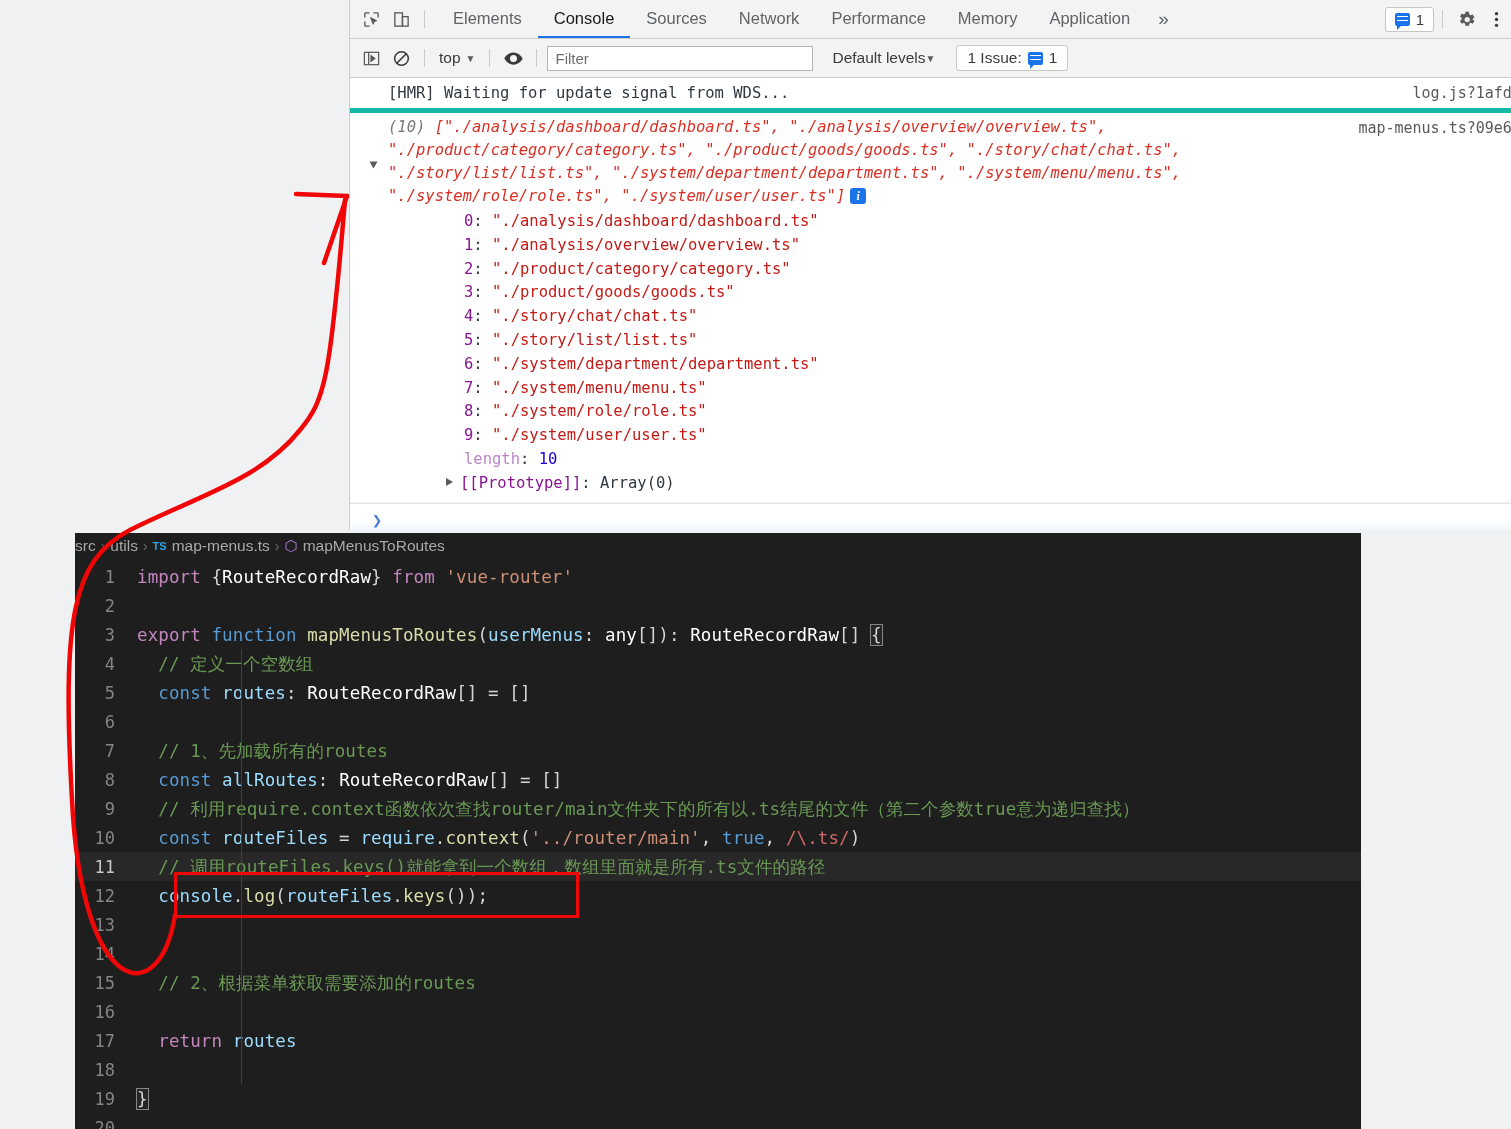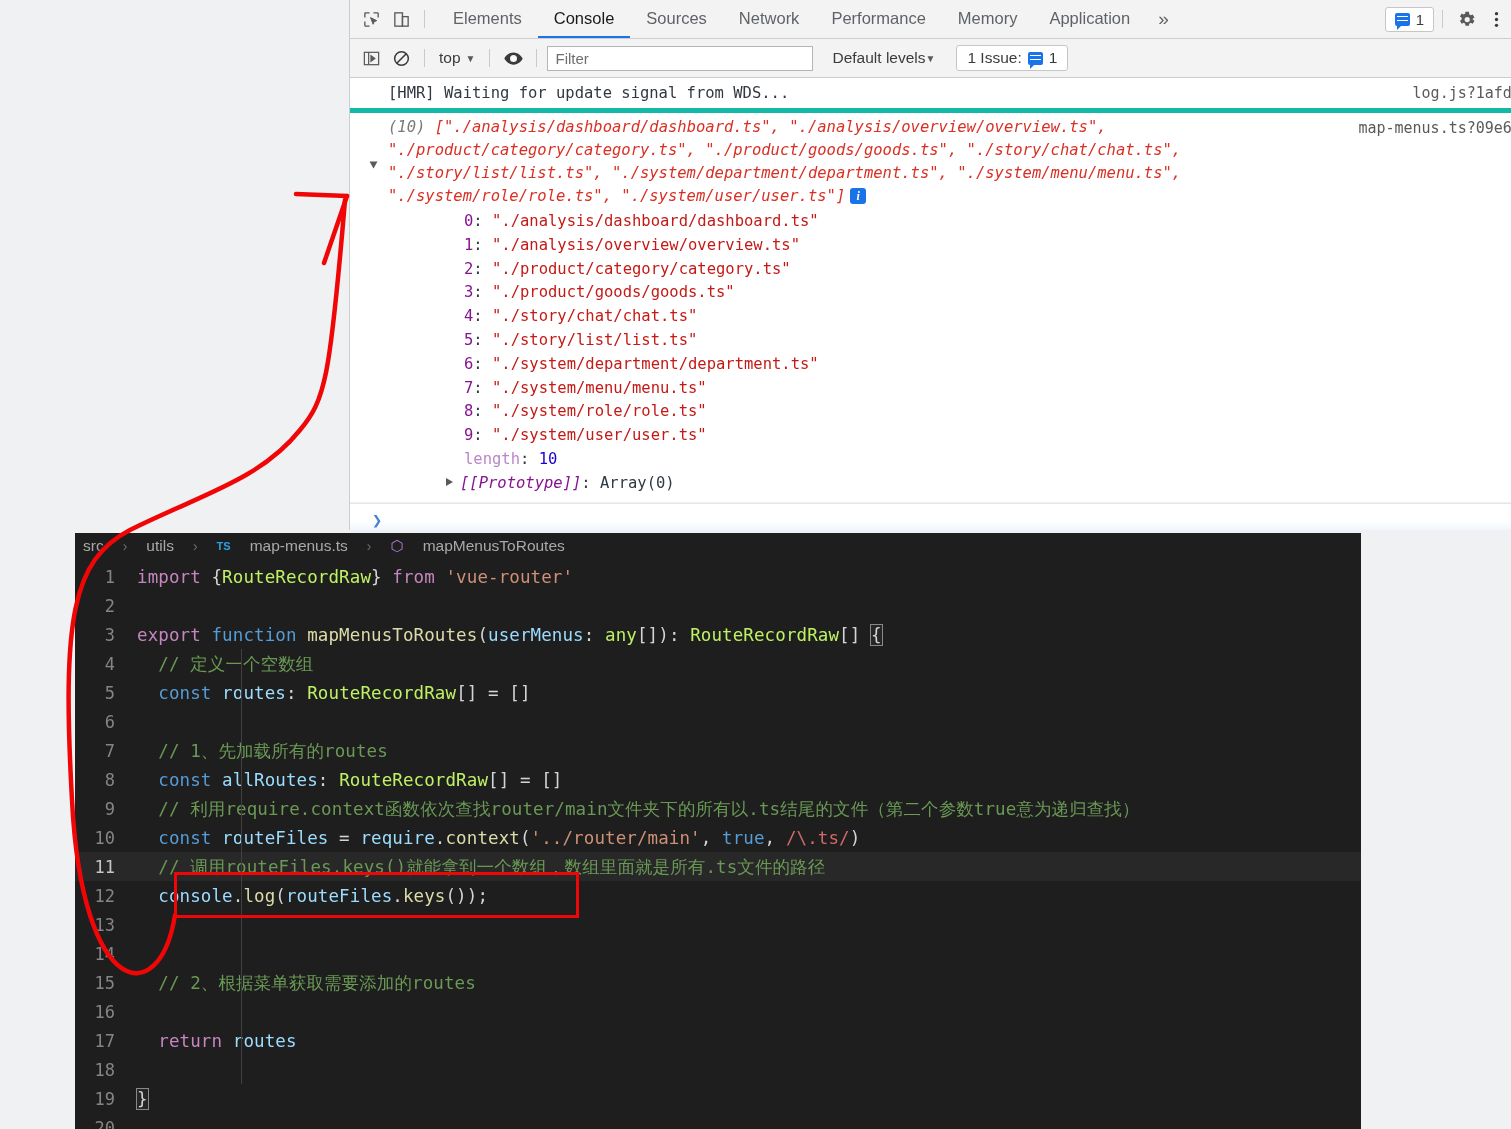--- a/index.html
+++ b/index.html
@@ -277,21 +277,21 @@
   .proto-tri {
     display: inline-block;
     width: 0; height: 0;
     border-left: 7px solid #5a5a5a;
     border-top: 4.5px solid transparent;
     border-bottom: 4.5px solid transparent;
     margin-right: 7px;
     vertical-align: 2px;
     cursor: pointer;
   }
-  .proto-name { color: #881391; font-style: italic; }
+  .proto-name { color: #881391; }
   .prompt-row {
     border-top: 1px solid #e6e6e6;
     padding: 6px 0 6px 22px;
     background: linear-gradient(to bottom, #ffffff 0%, #ffffff 55%, #eaf0fb 100%);
     height: 32px;
     box-sizing: border-box;
   }
   .prompt-caret {
     color: #4b7fd6;
     font-size: 17px;
@@ -307,25 +307,25 @@
     height: 596px;
     background: #1e1e1e;
     box-sizing: border-box;
     overflow: hidden;
     font-family: "DejaVu Sans Mono", "Liberation Mono", monospace;
   }
   .breadcrumb {
     height: 25px;
     display: flex;
     align-items: center;
-    padding-left: 8px;
+    padding-left: 0;
     font-family: "Liberation Sans", sans-serif;
     font-size: 15.5px;
     color: #a9a9a9;
-    gap: 19px;
+    gap: 5px;
     background: #1e1e1e;
   }
   .bc-item { cursor: pointer; white-space: nowrap; }
   .bc-sep { color: #6e6e6e; font-size: 14px; }
   .ts-badge {
     color: #2e9fe0;
     font-weight: bold;
     font-size: 11px;
     font-family: "Liberation Sans", sans-serif;
   }
@@ -362,21 +362,21 @@
     background: #404040;
   }
   .ctext {
     font-size: 17.5px;
     white-space: pre;
     color: #d4d4d4;
     letter-spacing: 0.1px;
   }
   .kw      { color: #c586c0; }   
   .kw2     { color: #569cd6; }   
-  .type    { color: #bef264; }   
+  .type    { color: #ffffff; }   
   .fname   { color: #dcdcaa; }   
   .varname { color: #9cdcfe; }   
   .str     { color: #ce9178; }   
   .punc    { color: #d4d4d4; }
   .cmt     { color: #6a9955; }
   .regex   { color: #d16969; }
   .bracket-hl {
     outline: 1px solid #888;
     background: rgba(255,255,255,0.04);
   }

